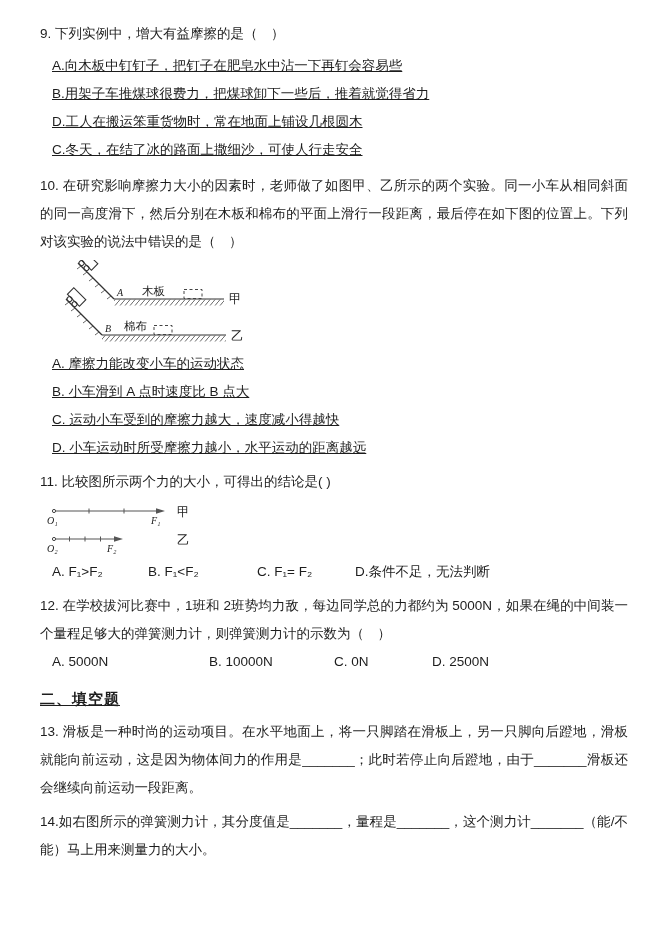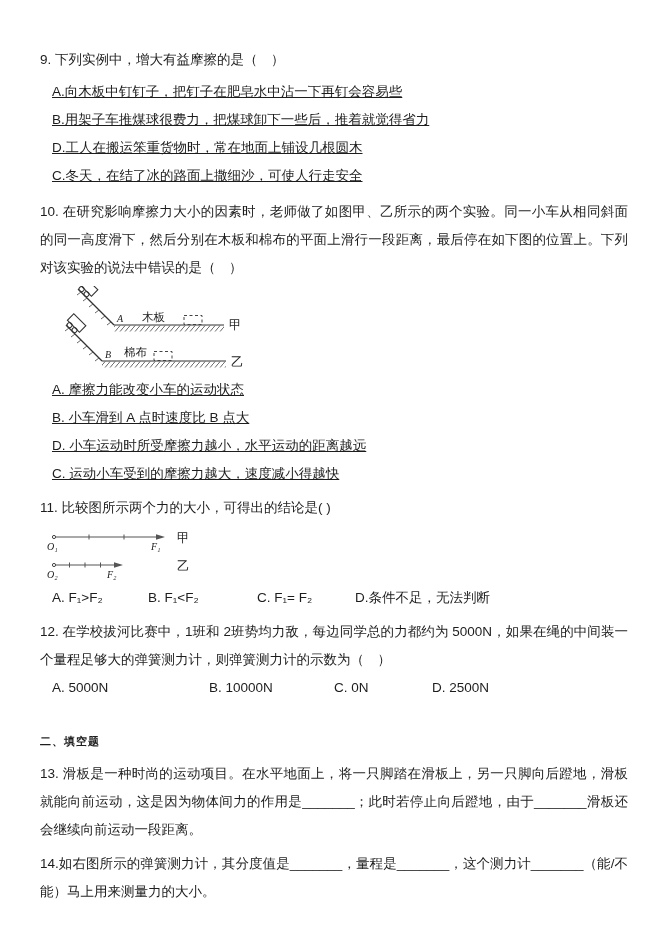--- a/index.html
+++ b/index.html
@@ -5,32 +5,32 @@
   * { margin: 0; padding: 0; box-sizing: border-box; }
   html, body { background: #ffffff; }
   .page {
     position: relative;
     width: 661px;
     height: 936px;
     background: #ffffff;
     color: #1d1d1d;
     font-family: "Liberation Sans", "DejaVu Sans", sans-serif;
     font-size: 13.5px;
-    padding: 46px 33px 0 40px;
+    padding: 20px 33px 0 40px;
     overflow: hidden;
   }
   p { line-height: 28px; }
   .stem { text-align: justify; } .mt6 { margin-top: 6px; } .mt8 { margin-top: 8px; }
   .opts { padding-left: 12px; margin-top: 4px; }
   .opts p { line-height: 28px; text-decoration: underline; }
   .opt-row { display: flex; padding-left: 12px; line-height: 28px; }
   .opt-row span { display: inline-block; white-space: nowrap; }
   .row11 .c1 { width: 96px; } .row11 .c2 { width: 109px; } .row11 .c3 { width: 98px; }
   .row12 .c1 { width: 157px; } .row12 .c2 { width: 125px; } .row12 .c3 { width: 98px; }
-  .section-title { margin-top: 28px; font-size: 11px; font-weight: 700; line-height: 22px; letter-spacing: 1px; }
+  .section-title { margin-top: 12px; font-size: 15px; font-weight: 700; line-height: 22px; letter-spacing: 1px; text-decoration: underline; }
   .figure { margin: 4px 0 2px 8px; }
   .figure2 { margin: 2px 0 2px 4px; }
   svg { display: block; }
   svg text { font-family: "Liberation Sans", "DejaVu Sans", sans-serif; fill: #222; }
   .svg-cjk { font-size: 11.5px; }
   .svg-tag { font-size: 12.5px; }
   .svg-math { font-size: 10px; font-style: italic; font-family: "Liberation Serif", "DejaVu Serif", serif; }
 </style>
 </head>
 <body>
@@ -85,22 +85,22 @@
         <text x="76" y="70" class="svg-cjk">棉布</text>
         <rect x="106" y="65.5" width="18" height="9" fill="none" stroke="#444" stroke-width="1" stroke-dasharray="3 2.5"></rect>
         <text x="183" y="80" class="svg-tag">乙</text>
       </g>
     </svg>
   </div>
 
   <div class="opts">
     <p>A. 摩擦力能改变小车的运动状态</p>
     <p>B. 小车滑到 A 点时速度比 B 点大</p>
+    <p>C. 运动小车受到的摩擦力越大，速度减小得越快</p>
     <p>D. 小车运动时所受摩擦力越小，水平运动的距离越远</p>
-    <p>C. 运动小车受到的摩擦力越大，速度减小得越快</p>
   </div>
 
   <p class="stem mt6">11. 比较图所示两个力的大小，可得出的结论是( )</p>
 
   <div class="figure2">
     <svg width="210" height="58" viewBox="0 0 210 58">
 
       <g>
         <circle cx="10" cy="13" r="1.6" fill="none" stroke="#444" stroke-width="1"></circle>
         <line x1="11.5" y1="13" x2="113" y2="13" stroke="#555" stroke-width="1.2"></line>

